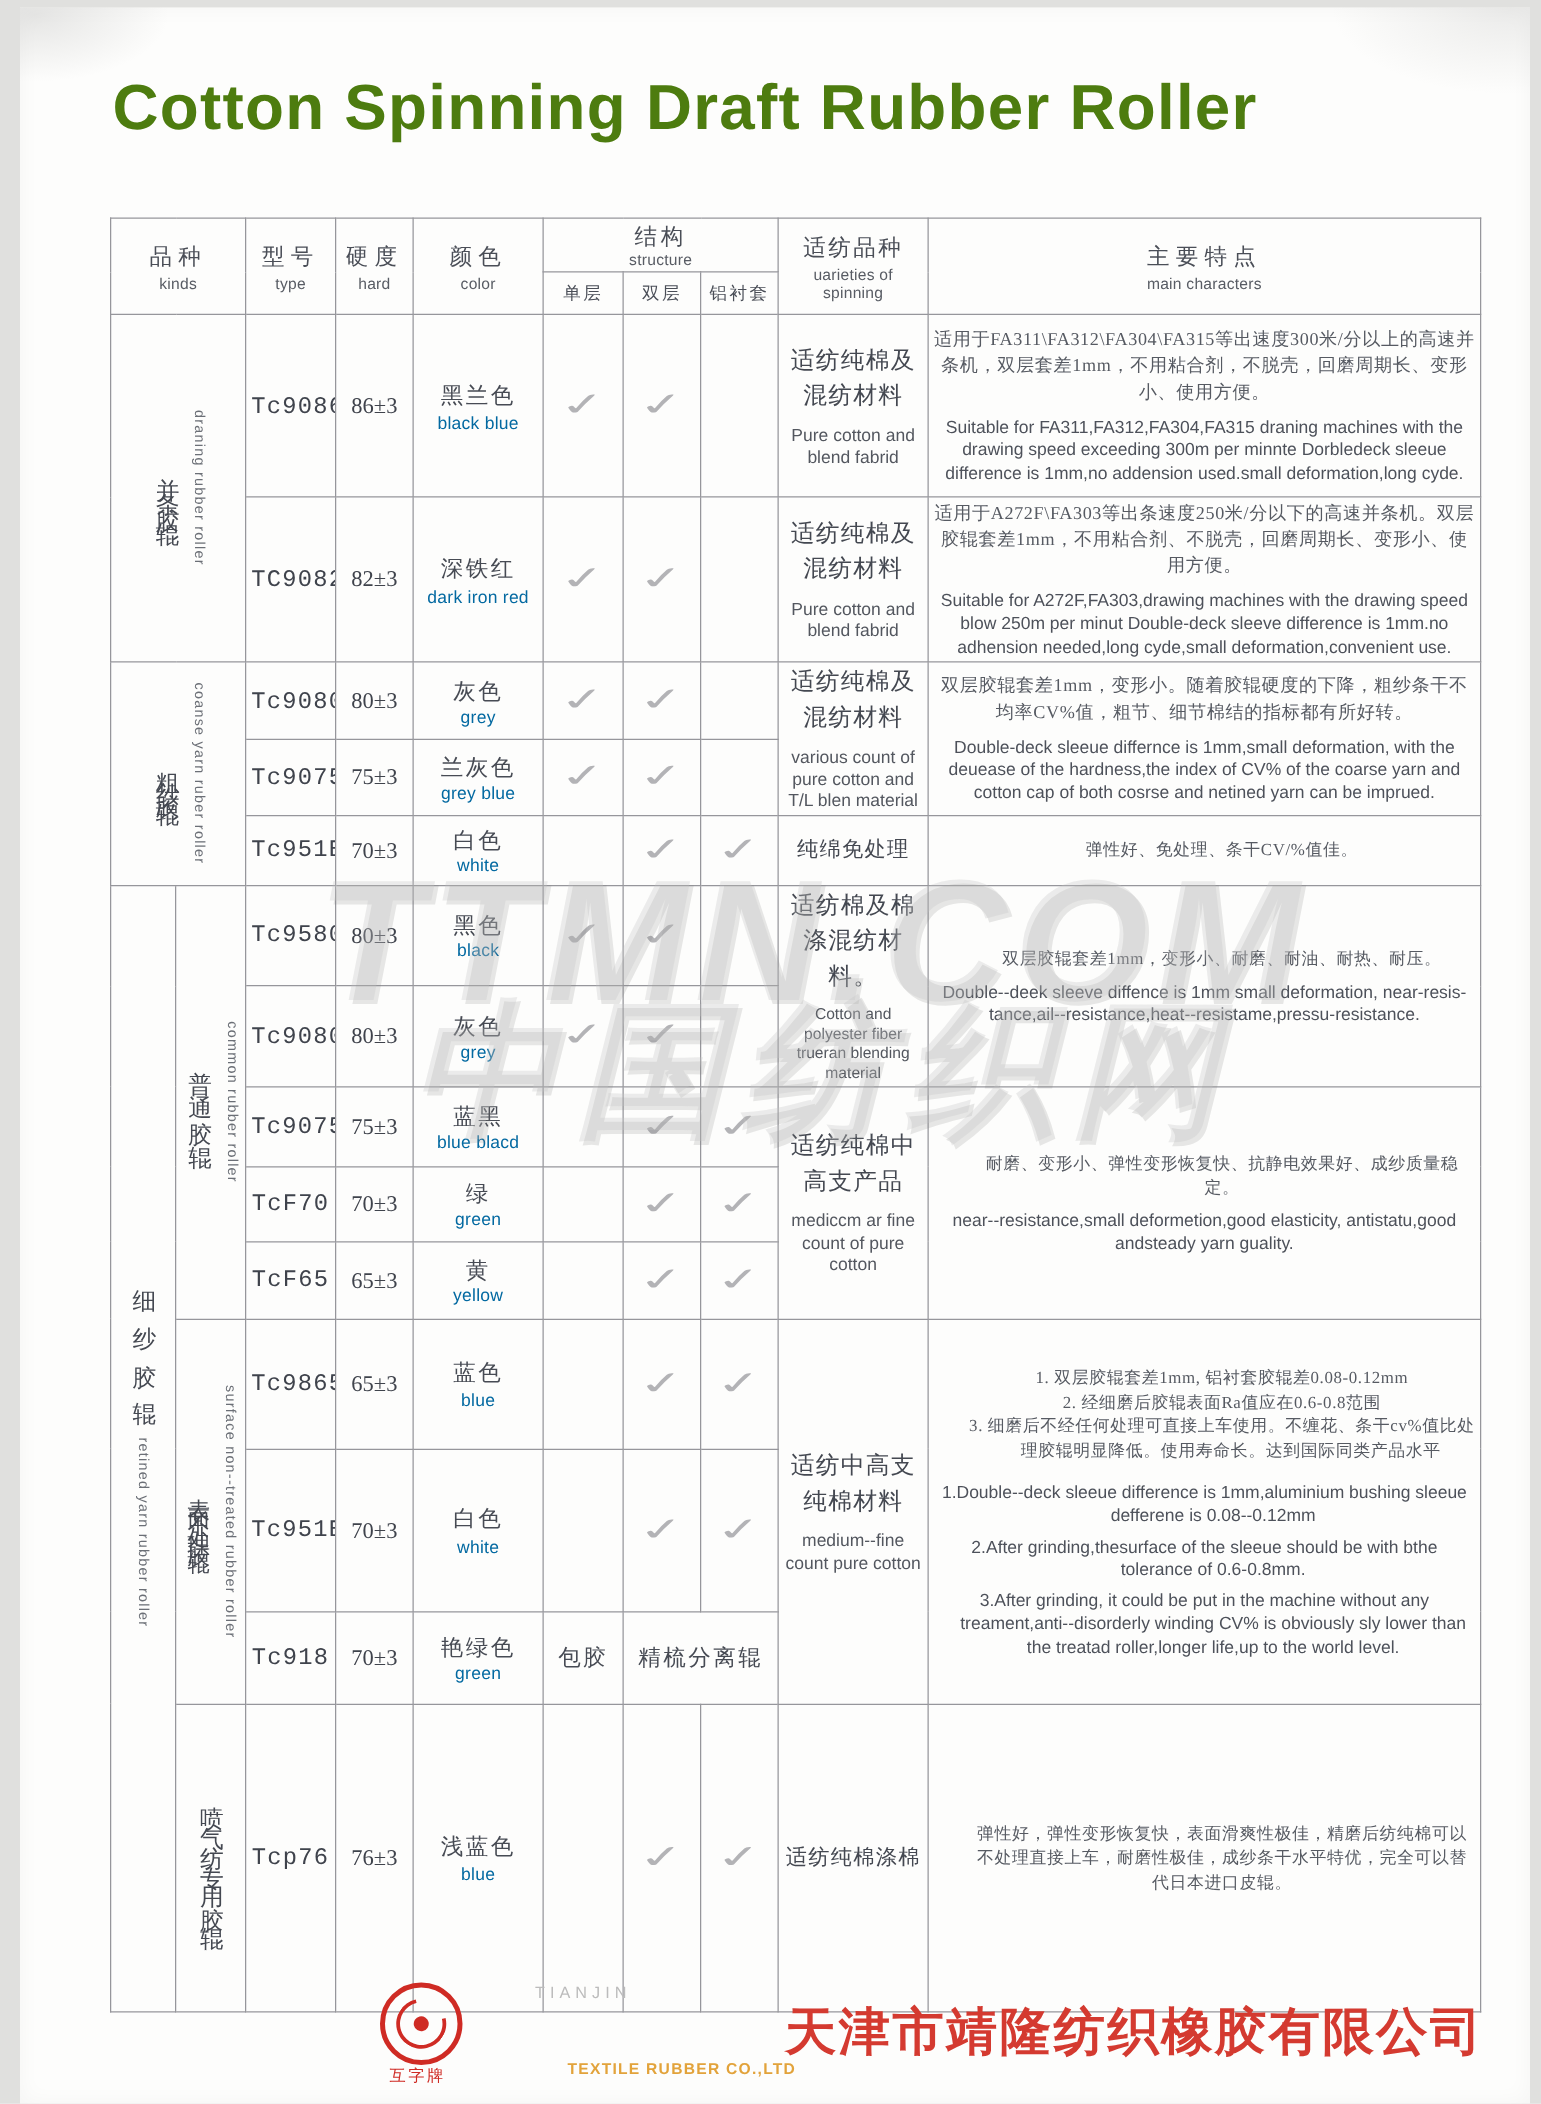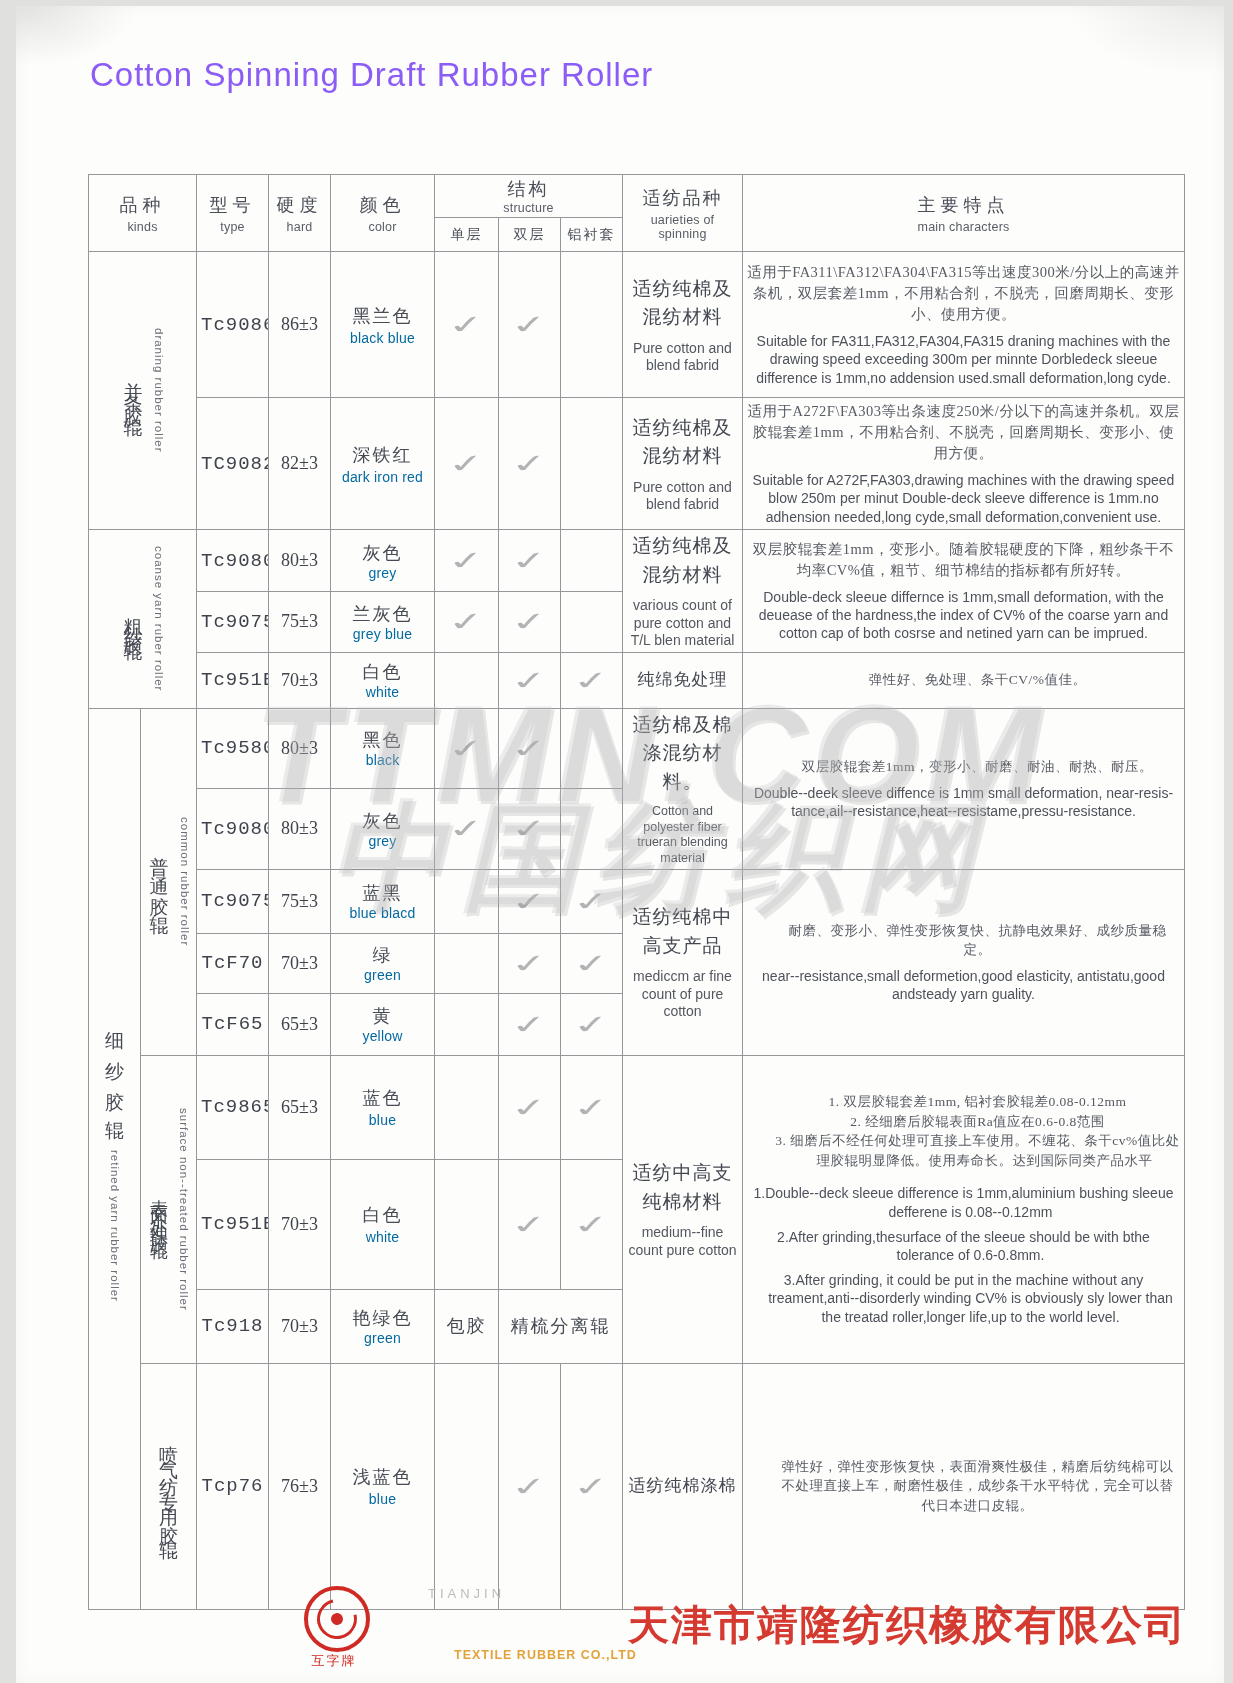--- a/index.html
+++ b/index.html
@@ -14,22 +14,22 @@
     background:#fdfdfc;
     box-shadow:inset 0 0 18px rgba(0,0,0,0.04);
   }
   .scan-smudge-tl{position:absolute;left:0;top:0;width:120px;height:60px;
     background:radial-gradient(ellipse at 10% 10%, rgba(160,160,158,0.25), transparent 70%);}
   .scan-smudge-tr{position:absolute;right:0;top:0;width:160px;height:70px;
     background:radial-gradient(ellipse at 90% 0%, rgba(170,170,168,0.22), transparent 70%);}
 
   .title-en{
     position:absolute;left:74px;top:50px;
-    font-size:33px;font-weight:normal;letter-spacing:1px;
-    color:#8b5cf6;
+    font-size:51px;font-weight:bold;letter-spacing:1px;
+    color:#4d7c0f;
   }
   .title-zh{
     position:absolute;left:76px;top:102px;
     font-size:31px;font-weight:bold;letter-spacing:7px;
     color:#3d4145;
     font-family:"Liberation Sans", sans-serif;
   }
 
   
   .tblwrap{position:absolute;left:72px;top:168px;width:1096px;}

